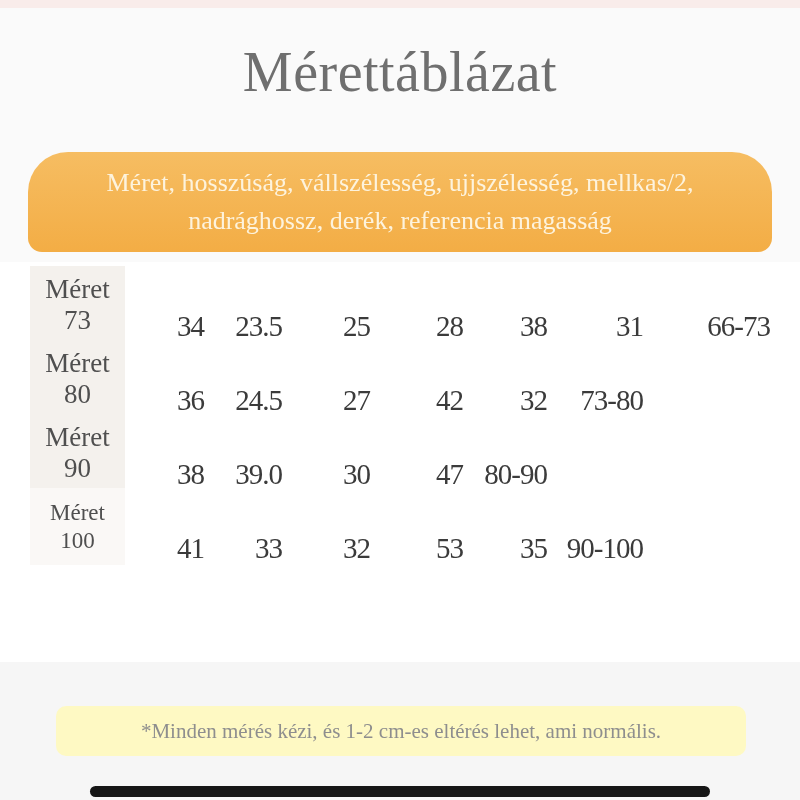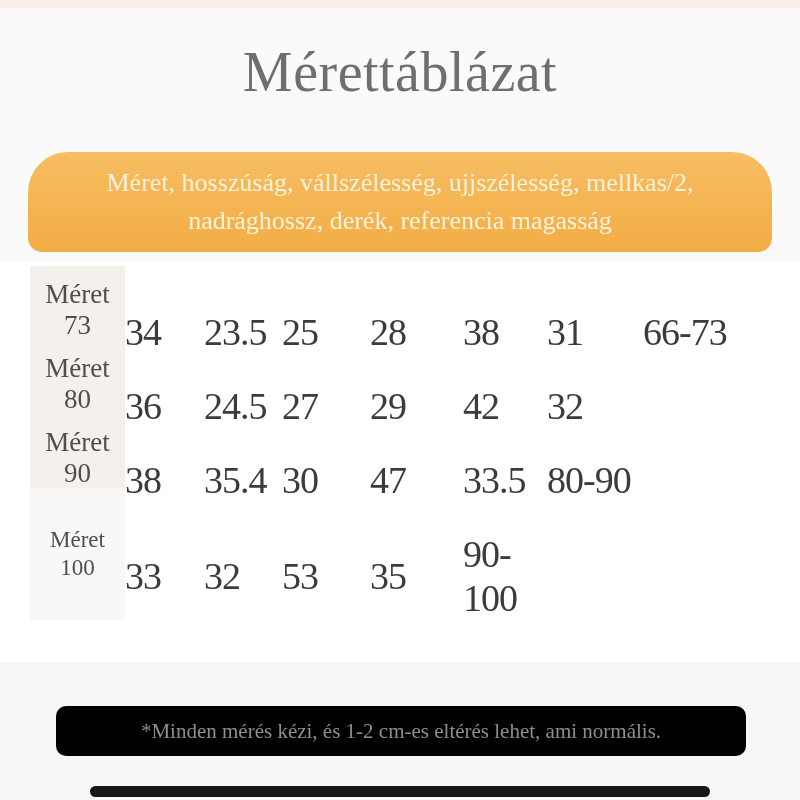--- a/index.html
+++ b/index.html
@@ -71,37 +71,37 @@
     font-size: 27px;
     line-height: 31px;
     color: #4f4f4f;
   }
   .row.small-label .label-cell {
     background: #faf8f6;
     font-size: 23px;
     line-height: 28px;
   }
   .num {
-    text-align: left;
-    font-size: 38px;
+    text-align: right;
+    font-size: 29px;
     color: #3b3b3b;
     letter-spacing: -1px;
     margin-top: 44px;
   }
   .footer-section {
     position: absolute;
     left: 0; top: 662px;
     width: 800px; height: 138px;
     background: #f6f6f6;
   }
   .note-band {
     position: absolute;
     left: 56px; top: 44px;
     width: 690px; height: 50px;
-    background: #000000;
+    background: #fef9c3;
     border-radius: 10px;
     display: flex;
     align-items: center;
     justify-content: center;
     font-size: 21px;
     color: #8e8e8e;
   }
   .home-bar {
     position: absolute;
     left: 90px; top: 786px;
@@ -143,43 +143,43 @@
     </div>
 
     <div class="row">
       <div class="label-cell">
         <span>Méret</span>
         <span>80</span>
       </div>
       <div class="num">36</div>
       <div class="num">24.5</div>
       <div class="num">27</div>
-      <div class="num">29</div>
       <div class="num">42</div>
       <div class="num">32</div>
+      <div class="num">73-80</div>
     </div>
 
     <div class="row">
       <div class="label-cell">
         <span>Méret</span>
         <span>90</span>
       </div>
       <div class="num">38</div>
-      <div class="num">35.4</div>
+      <div class="num">39.0</div>
       <div class="num">30</div>
       <div class="num">47</div>
-      <div class="num">33.5</div>
       <div class="num">80-90</div>
     </div>
 
     <div class="row small-label">
       <div class="label-cell">
         <span>Méret</span>
         <span>100</span>
       </div>
+      <div class="num">41</div>
       <div class="num">33</div>
       <div class="num">32</div>
       <div class="num">53</div>
       <div class="num">35</div>
       <div class="num">90-100</div>
     </div>
 
   </div>
 
   <div class="footer-section">

